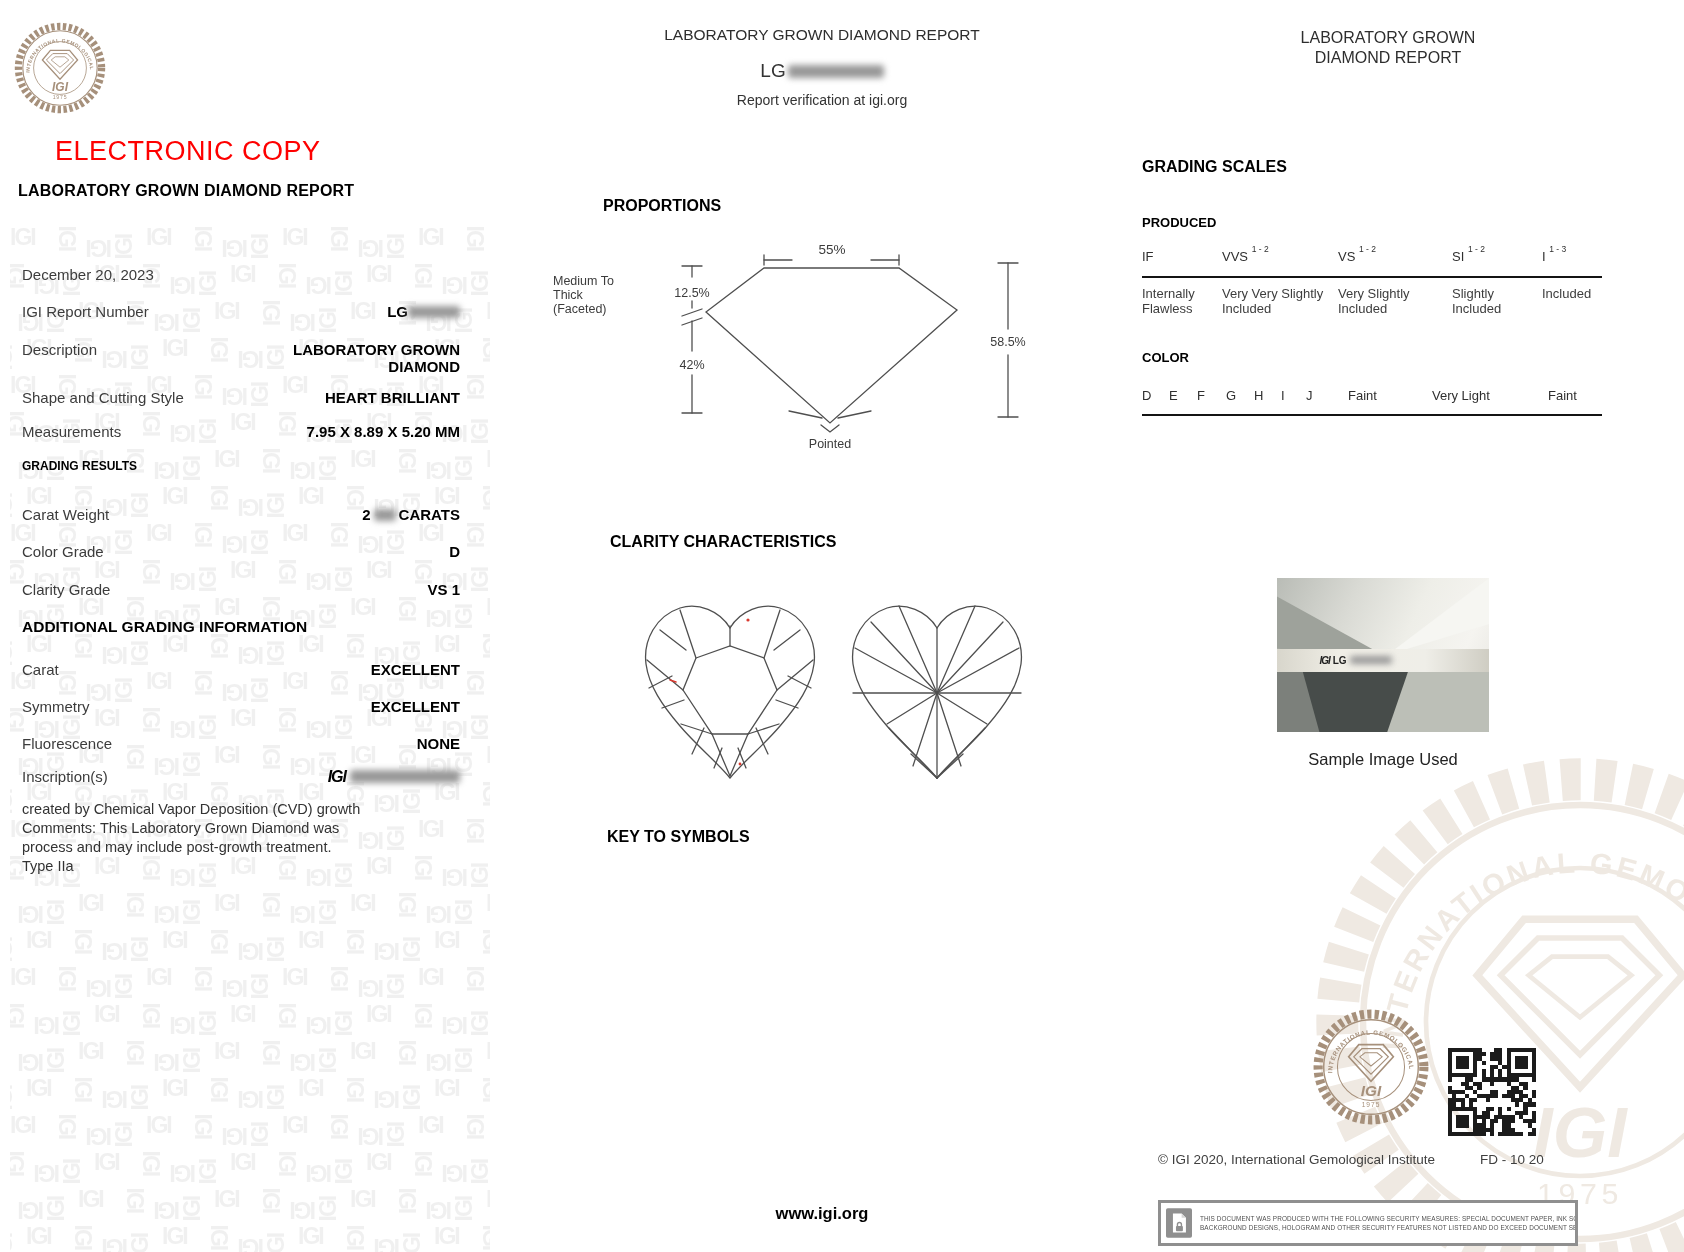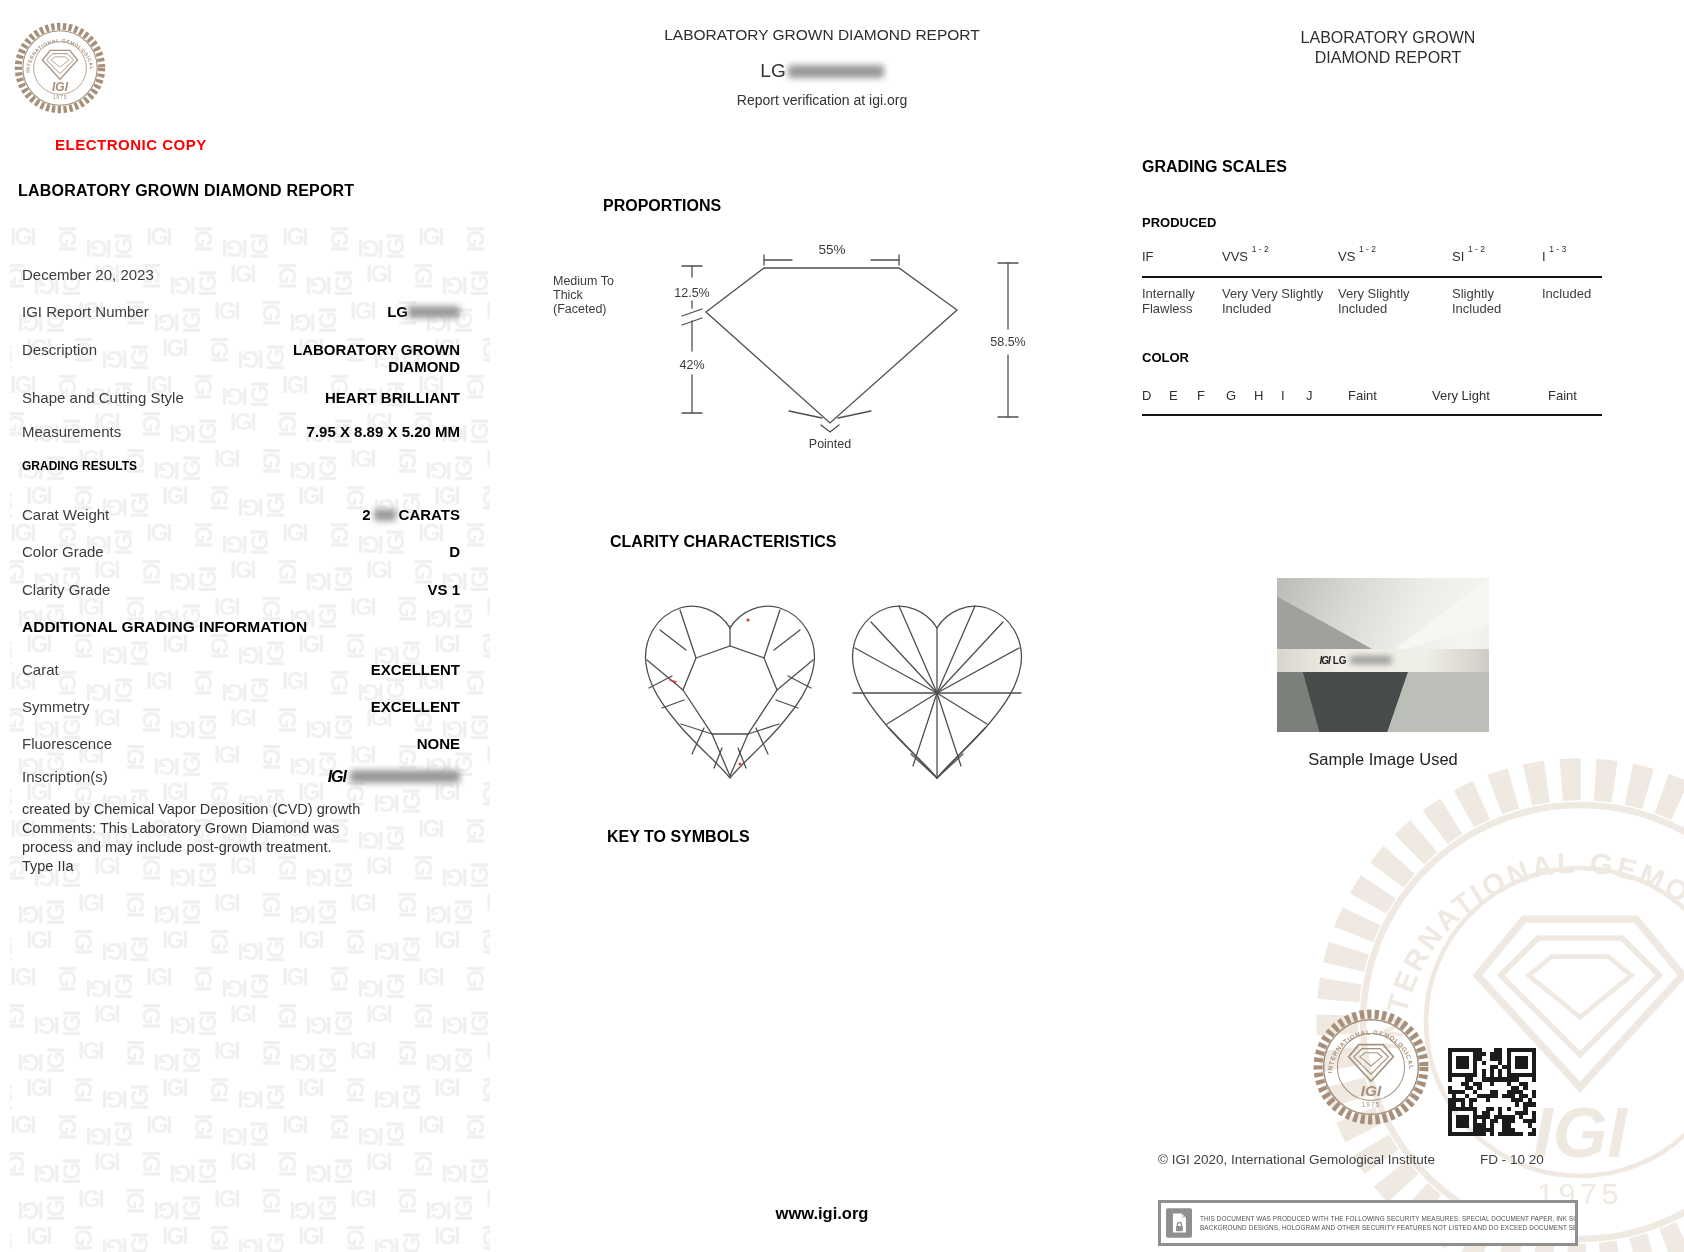--- a/index.html
+++ b/index.html
@@ -549,21 +549,21 @@
     <svg viewBox="0 0 120 120" width="560" height="560">
         <use href="#seal"></use>
       </svg>
   </div>
 
   <div class="abs z1" style="left:12px;top:20px;width:96px;height:96px;color:#a6907b">
     <svg viewBox="0 0 120 120" width="96" height="96">
         <use href="#seal"></use>
       </svg>
   </div>
-  <div class="abs z1" style="left:55px;top:136px;font-size:15px;font-weight:bold;color:#fe0000;letter-spacing:0.5px">ELECTRONIC COPY</div>
+  <div class="abs z1" style="left:55px;top:136px;font-size:27px;font-weight:normal;color:#fe0000;letter-spacing:0.5px">ELECTRONIC COPY</div>
   <div class="abs z1 h" style="left:18px;top:182px;font-size:16px;letter-spacing:0.2px">LABORATORY GROWN DIAMOND REPORT</div>
 
   <div class="abs z1 lbl" style="left:22px;top:266px">December 20, 2023</div>
 
   <div class="abs z1 row" style="top:303px">
     <span class="lbl">IGI Report Number</span>
     <span class="val"><span>LG</span><span class="redact" style="width:52px;height:12px"></span></span>
   </div>
   <div class="abs z1 row" style="top:341px">
     <span class="lbl">Description</span>

